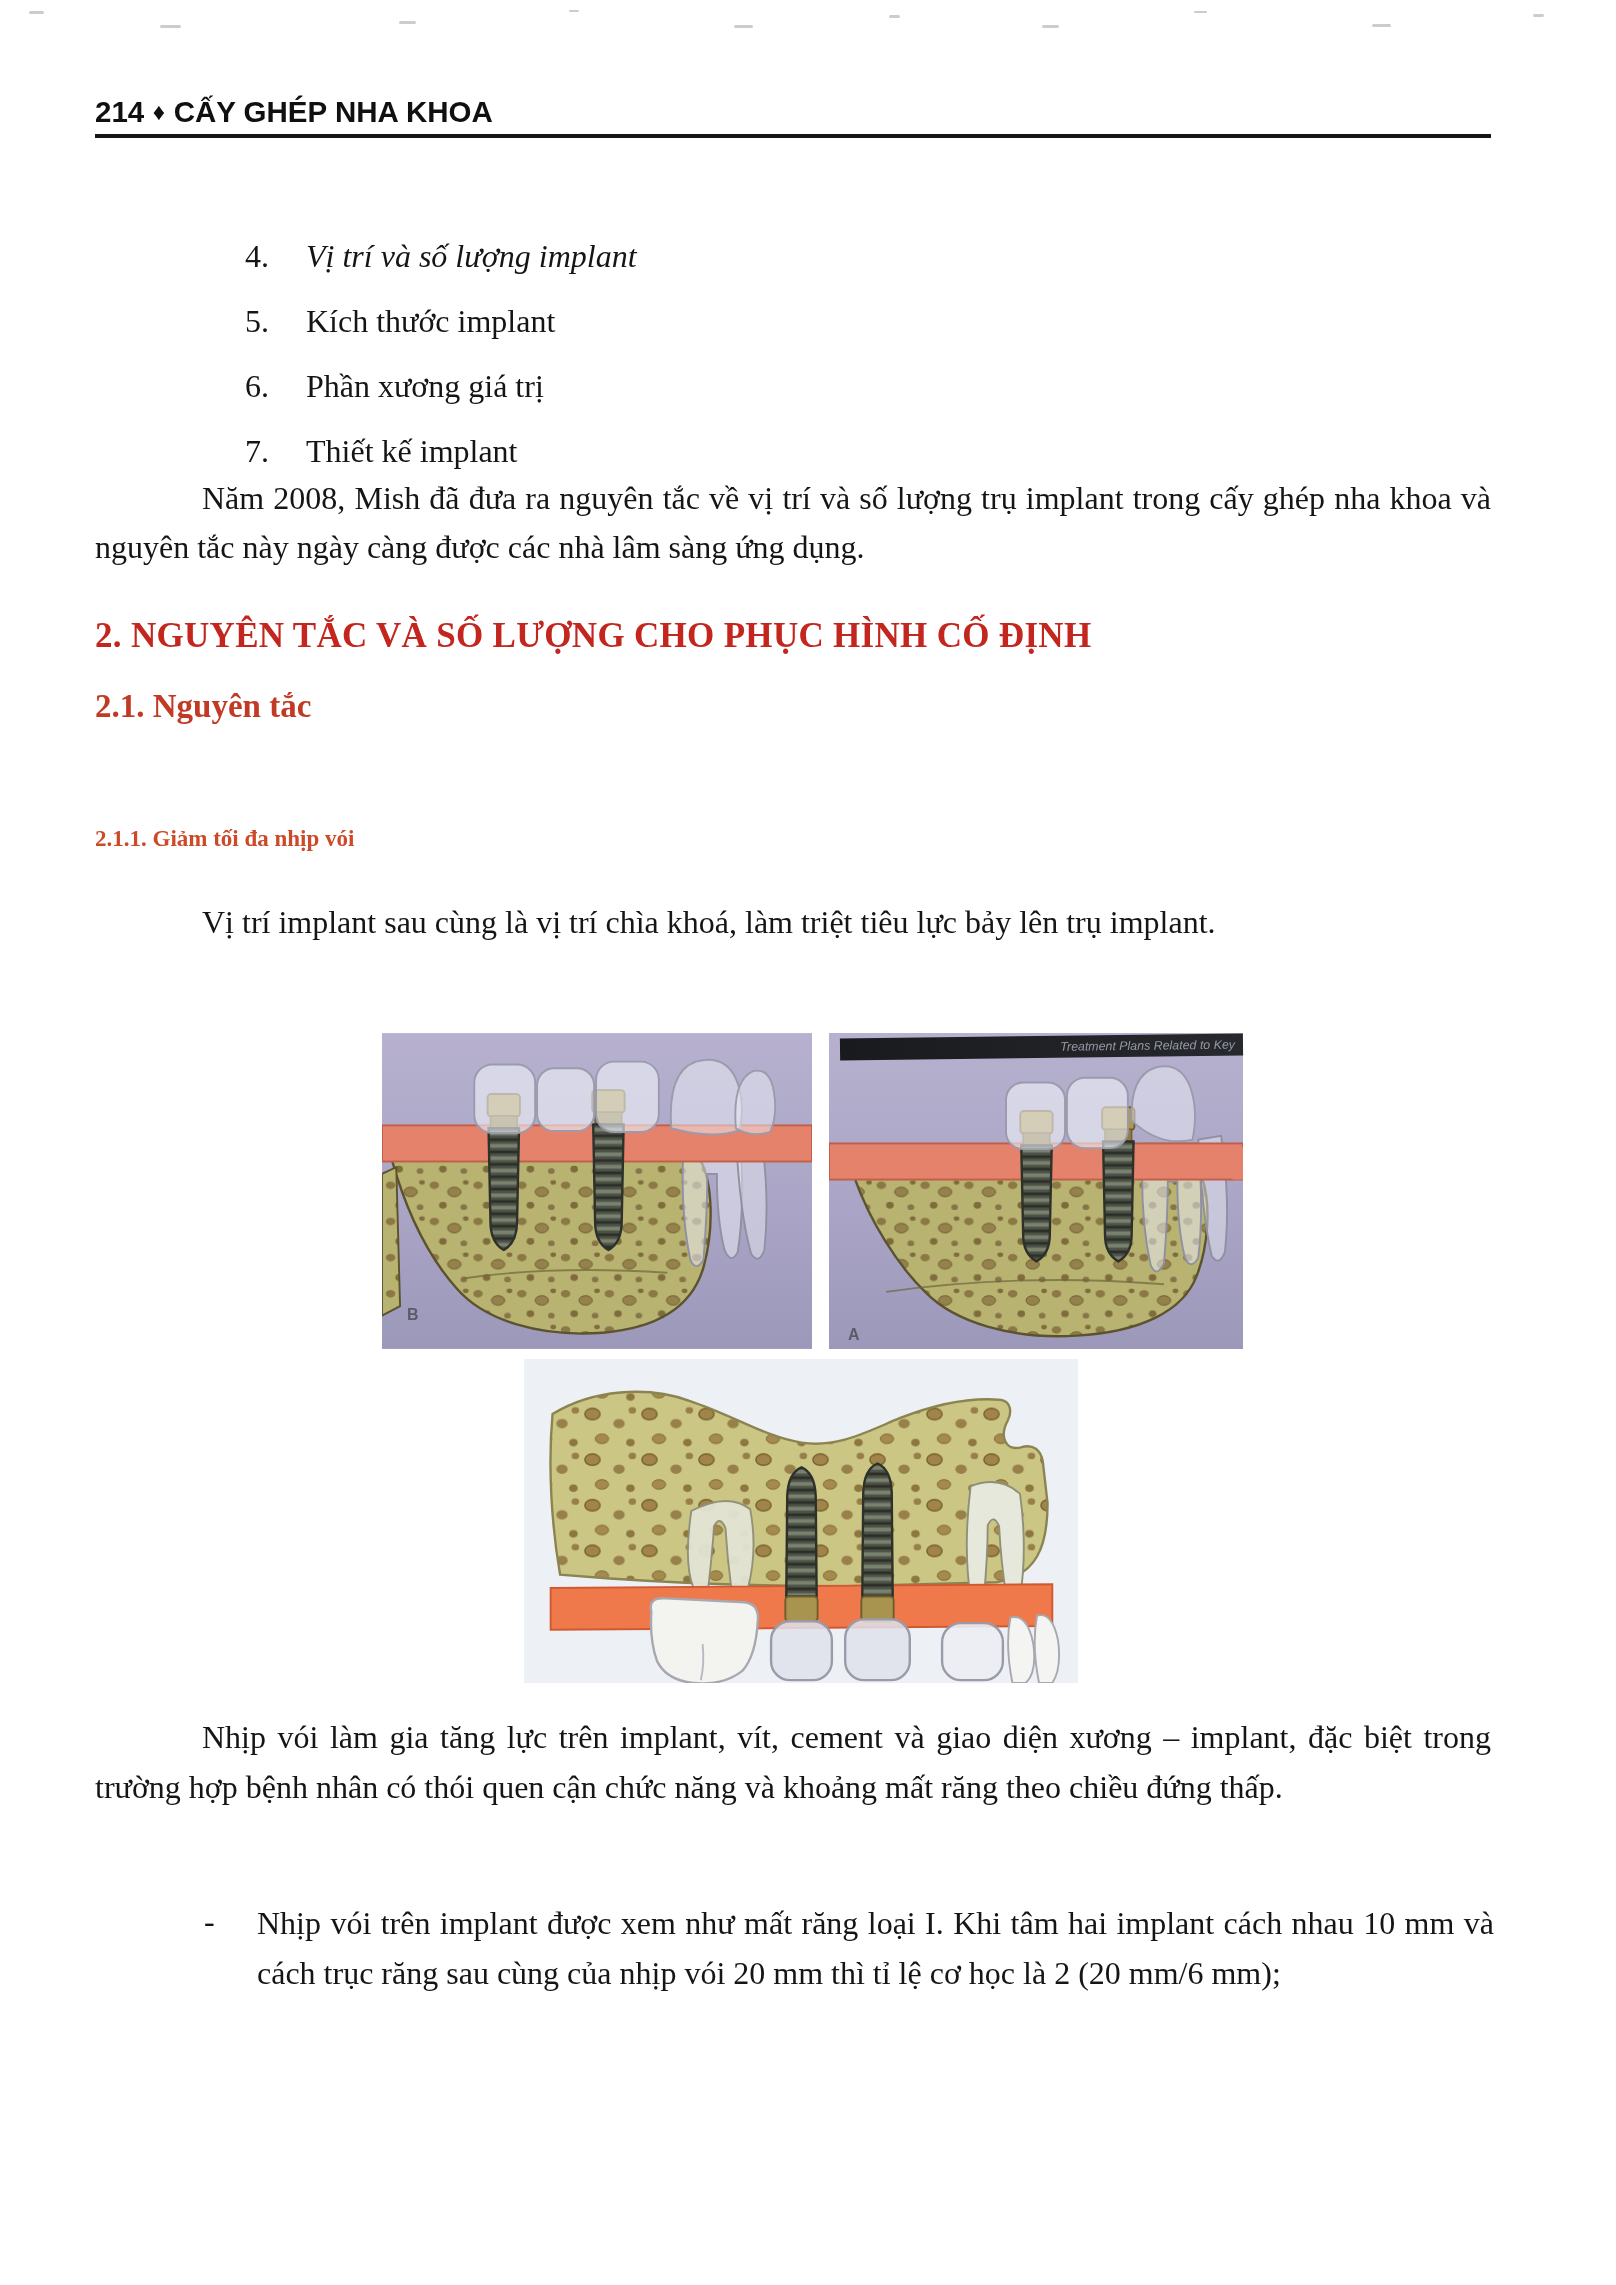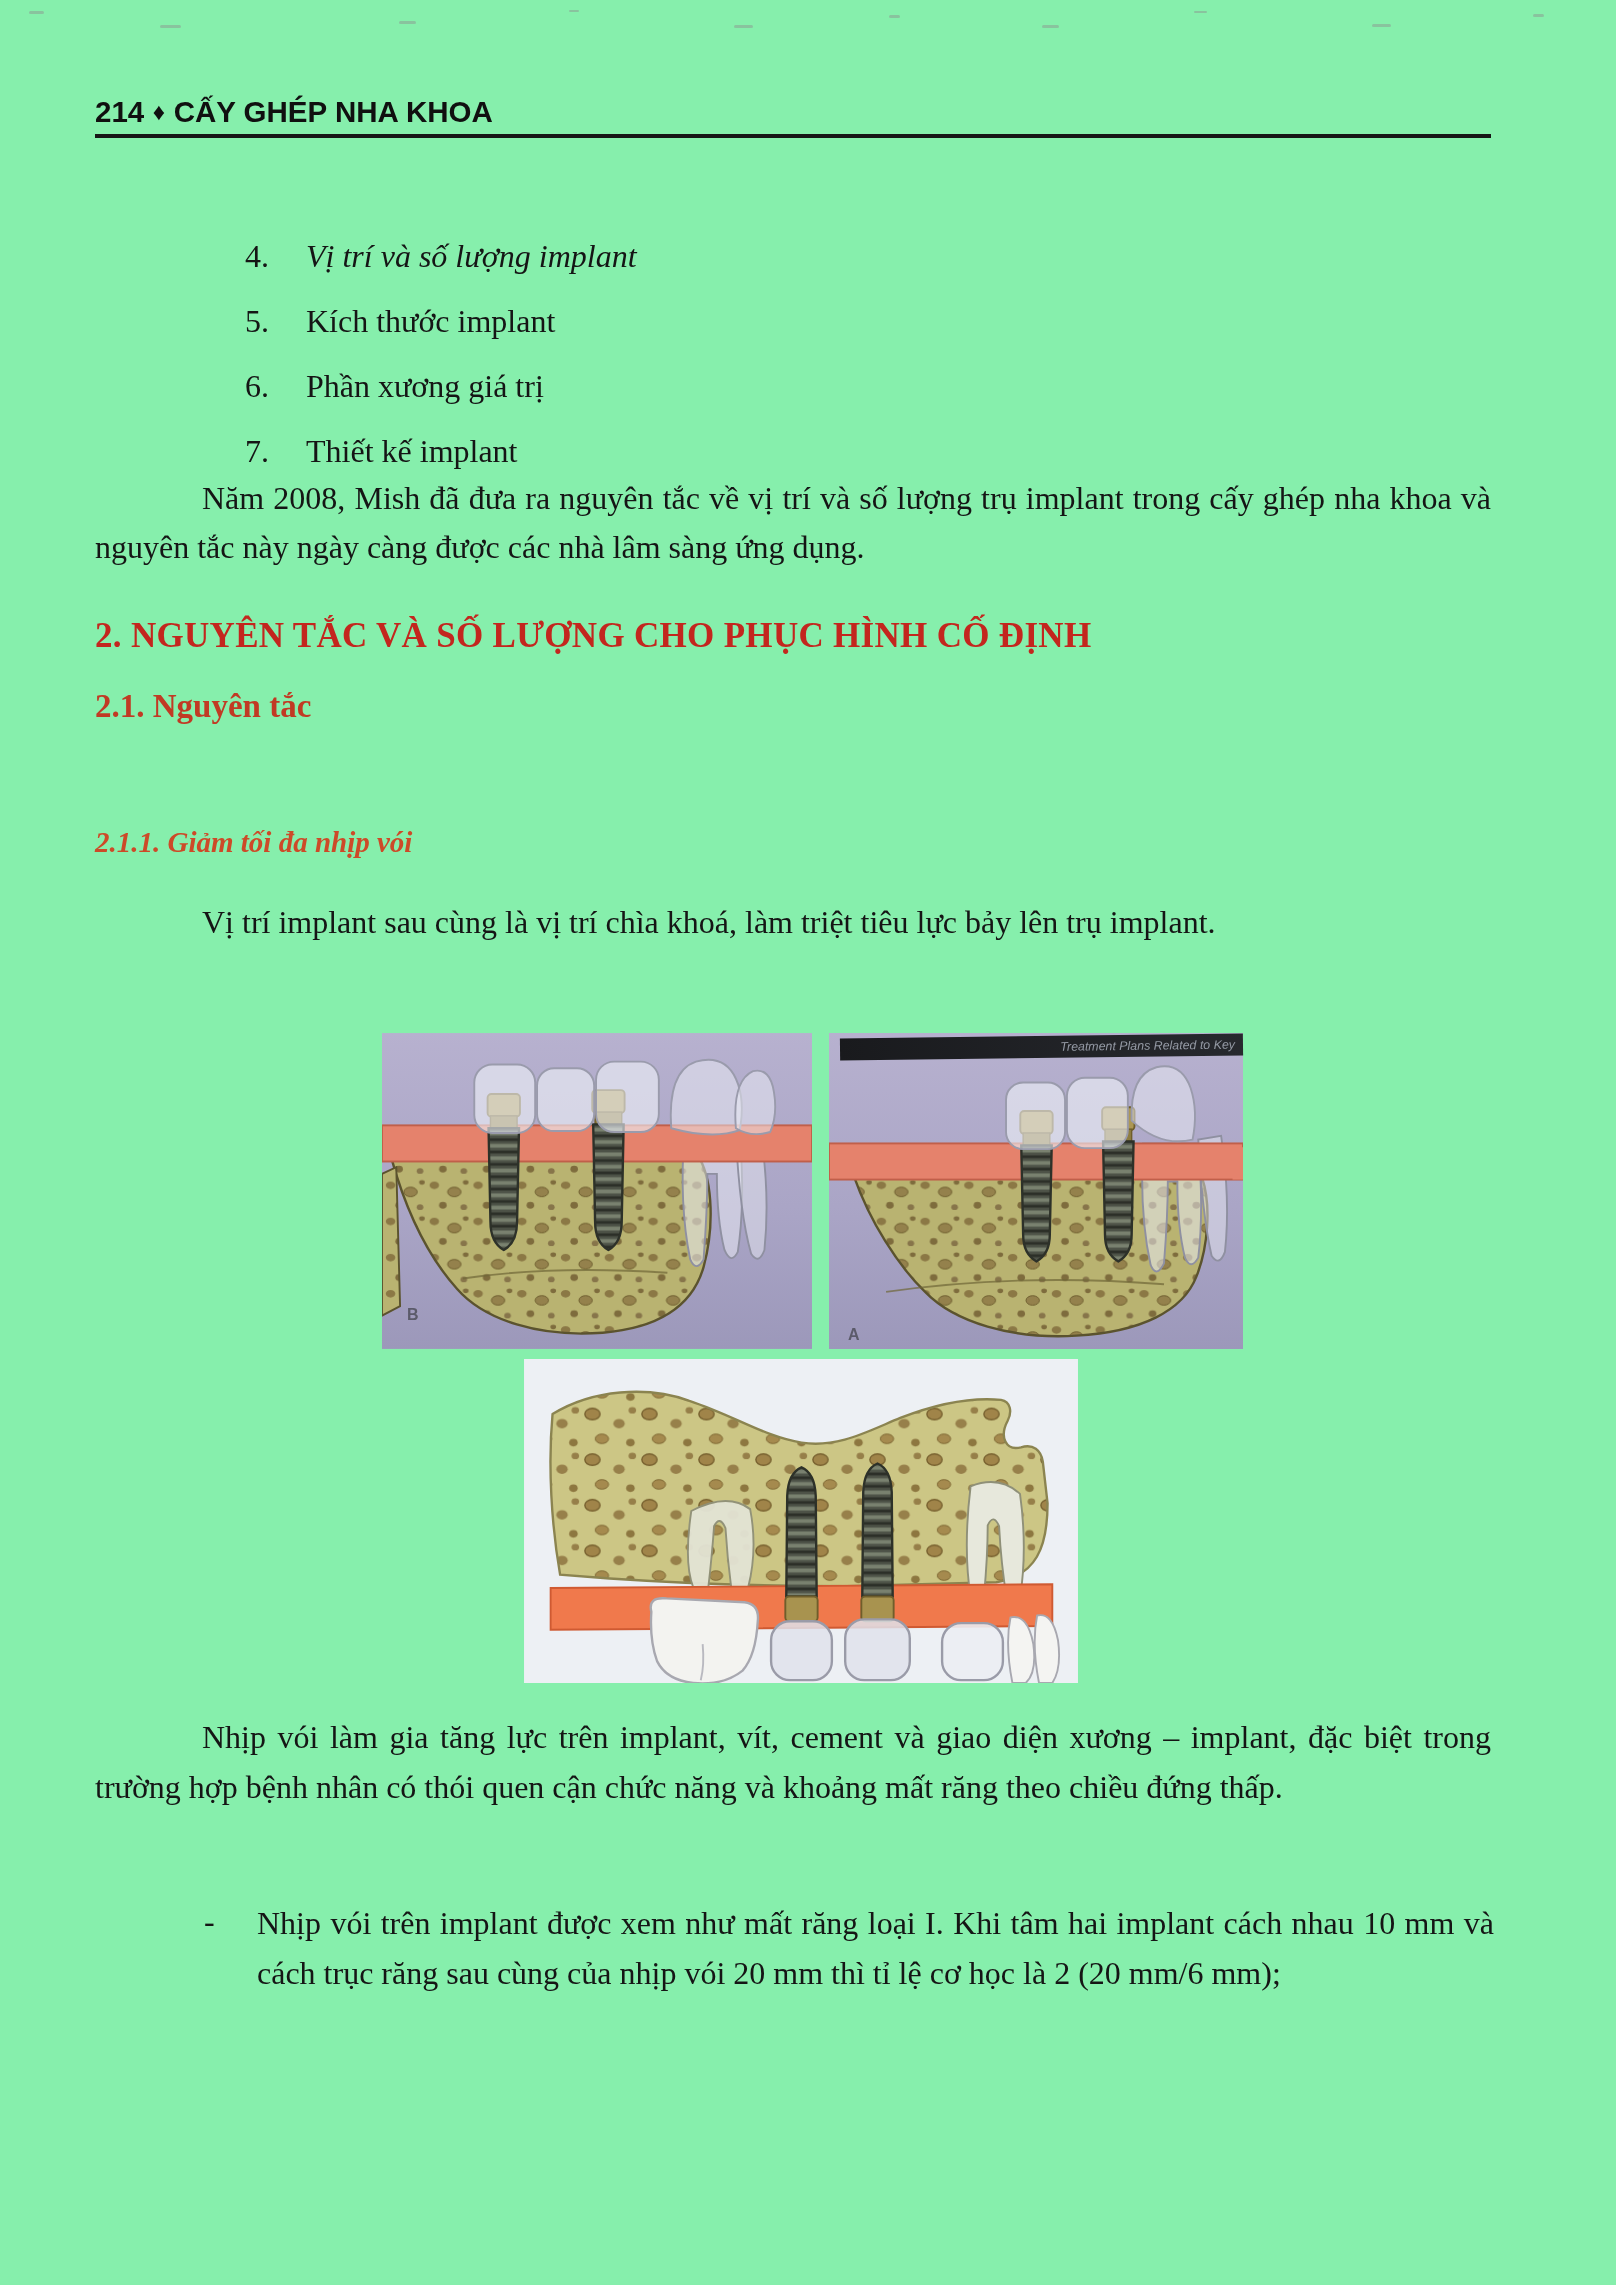--- a/index.html
+++ b/index.html
@@ -1,17 +1,17 @@
 <!DOCTYPE html>
 <html style="font-size:15px"><head>
 <meta charset="utf-8">
 <title>214 - CẤY GHÉP NHA KHOA</title>
 <style>
   html,body{margin:0;padding:0;background:#e8e8e8;}
-  .page{position:relative;width:1617px;height:2286px;background:#86efac;
+  .page{position:relative;width:1617px;height:2286px;background:#ffffff;
         font-family:"Liberation Serif",serif;color:#151515;overflow:hidden;}
 
   
   .art{position:absolute;background:#8f8f8f;opacity:.45;border-radius:1.9px;}
 
   
   .hdr{position:absolute;left:95px;top:95px;font-family:"Liberation Sans",sans-serif;
        font-weight:700;font-size:29.5px;color:#101010;white-space:nowrap;}
   .hdr .dia{font-size:24px;padding:0 8.6px;position:relative;top:-1.9px;}
   .rule{position:absolute;left:95px;top:134px;width:1396px;height:3.8px;background:#161616;}
@@ -28,21 +28,21 @@
   .indent{text-indent:107px;}
   #para-intro{top:474px;}
   #para-principles{top:756px;text-align:left;}
   #para-key{top:898px;text-align:left;}
   #para-cant{top:1712px;line-height:50px;}
 
   
   h2.sec,h3.sub,h4.subsub{position:absolute;left:95px;margin:0;font-weight:700;white-space:nowrap;}
   h2.sec{top:616px;font-size:35px;color:#c3261e;letter-spacing:0.3px;}
   h3.sub{top:688px;font-size:33px;color:#c13a24;}
-  h4.subsub{top:826px;font-size:29px;color:#cd4a28;font-style:italic;}
+  h4.subsub{top:826px;font-size:23px;color:#cd4a28;}
 
   
   .bullet{position:absolute;left:204px;top:1898px;width:1290px;font-size:32px;line-height:50px;}
   .bullet .mk{position:absolute;left:0;top:-1.9px;}
   .bullet .bt{display:block;margin:0 0 0 53px;text-align:justify;text-align-last:left;}
 
   
   .fig{position:absolute;}
   .fig svg{position:absolute;left:0;top:0;width:100%;height:100%;}
   #figB{left:382px;top:1033px;width:430px;height:316px;}

